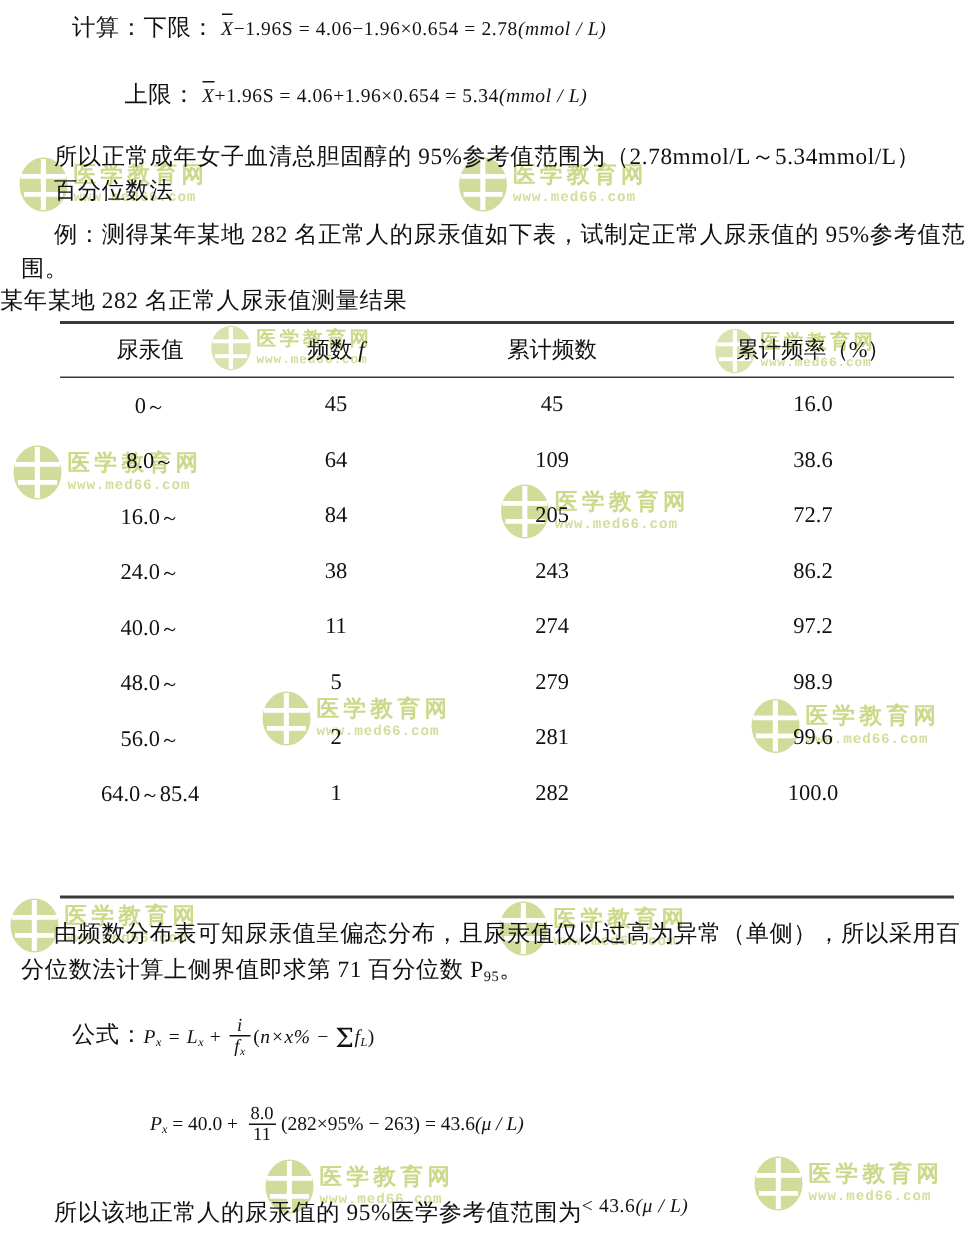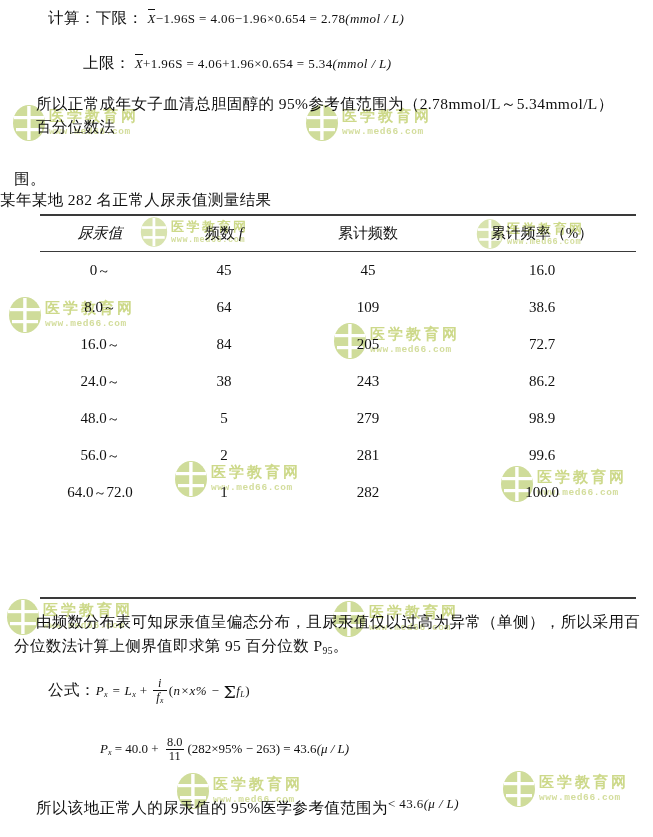--- a/index.html
+++ b/index.html
@@ -139,21 +139,21 @@
   }
   .tbl th, .tbl td {
     font-weight: normal;
     font-size: 15px;
     text-align: center;
     font-family: "Liberation Serif", "DejaVu Serif", serif;
     padding: 0;
   }
   .tbl th { height: 37px; vertical-align: middle; }
   .tbl td { height: 37px; vertical-align: middle; }
-  .col-a { width: 120px; font-style: italic; }
+  .col-a { width: 120px; }
   .col-b { width: 128px; margin-top: 20px; }
   .col-c { width: 160px; }
   .col-d { width: 188px; }
   .tilde { font-family: "DejaVu Sans", sans-serif; font-size: 13px; }
 </style>
 </head>
 <body>
 
 <div class="page">
 
@@ -320,20 +320,21 @@
     </div>
 
     <div class="tx cn" style="left:83px; top:53px;">
       <span>上限：</span><span class="math" style="margin-left:4px;"><span class="ovl it">X</span><span>+1.96S = 4.06+1.96×0.654 = 5.34</span><span class="it">(mmol / L)</span></span>
     </div>
 
     <div class="tx cn" style="left:36px; top:94px;">所以正常成年女子血清总胆固醇的 95%参考值范围为（2.78mmol/L～5.34mmol/L）</div>
 
     <div class="tx cn" style="left:36px; top:117px;">百分位数法</div>
 
+    <div class="tx cn" style="left:36px; top:146px;">例：测得某年某地 282 名正常人的尿汞值如下表，试制定正常人尿汞值的 95%参考值范</div>
     <div class="tx cn" style="left:14px; top:169px;">围。</div>
 
     <div class="tbl-title" style="top:190px;">某年某地 282 名正常人尿汞值测量结果</div>
 
     <div class="rule" style="left:40px; top:214px; width:596px; height:2.2px;"></div>
     <div class="rule" style="left:40px; top:251px; width:596px; height:1.3px;"></div>
     <div class="rule" style="left:40px; top:597px; width:596px; height:1.6px;"></div>
 
     <table class="tbl" style="top:215px;">
       <thead>
@@ -363,43 +364,49 @@
           <td>205</td>
           <td>72.7</td>
         </tr>
         <tr>
           <td><span>24.0</span><span class="tilde">～</span><span></span></td>
           <td>38</td>
           <td>243</td>
           <td>86.2</td>
         </tr>
         <tr>
+          <td><span>40.0</span><span class="tilde">～</span><span></span></td>
+          <td>11</td>
+          <td>274</td>
+          <td>97.2</td>
+        </tr>
+        <tr>
           <td><span>48.0</span><span class="tilde">～</span><span></span></td>
           <td>5</td>
           <td>279</td>
           <td>98.9</td>
         </tr>
         <tr>
           <td><span>56.0</span><span class="tilde">～</span><span></span></td>
           <td>2</td>
           <td>281</td>
           <td>99.6</td>
         </tr>
         <tr>
-          <td><span>64.0</span><span class="tilde">～</span><span>72.0</span></td>
+          <td><span>64.0</span><span class="tilde">～</span><span>85.4</span></td>
           <td>1</td>
           <td>282</td>
           <td>100.0</td>
         </tr>
       </tbody>
     </table>
 
     <div class="tx cn" style="left:36px; top:612px;">由频数分布表可知尿汞值呈偏态分布，且尿汞值仅以过高为异常（单侧），所以采用百</div>
     <div class="tx cn" style="left:14px; top:636px;">
-      <span>分位数法计算上侧界值即求第 95 百分位数 P</span><sub style="font-style:normal;">95</sub><span>。</span>
+      <span>分位数法计算上侧界值即求第 71 百分位数 P</span><sub style="font-style:normal;">95</sub><span>。</span>
     </div>
 
     <div class="tx cn" style="left:48px; top:678px;">
       <span>公式：</span><span class="math"><span class="it">P</span><sub>x</sub><span class="it"> = L</span><sub>x</sub><span> + </span><span class="frac">
             <span class="num it">i</span>
             <span class="den"><span class="it">f</span><sub>x</sub></span>
           </span><span>(</span><span class="it">n×x% − </span><span class="sigma">Σ</span><span class="it">f</span><sub>L</sub><span>)</span></span>
     </div>
 
     <div class="tx math" style="left:100px; top:737px;">

